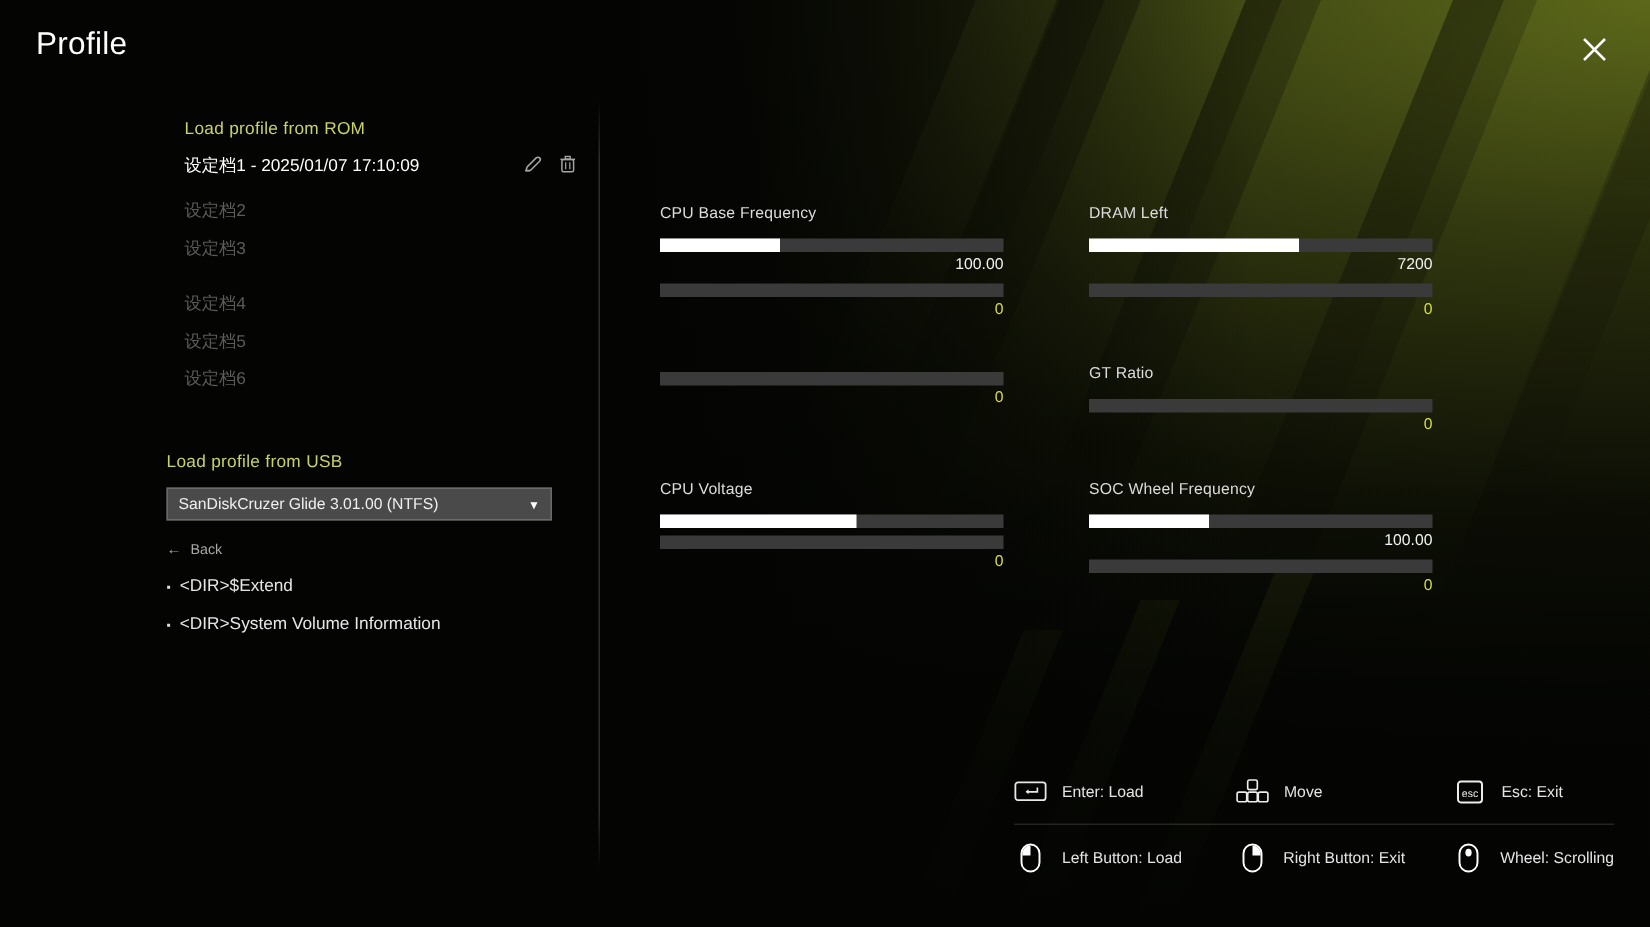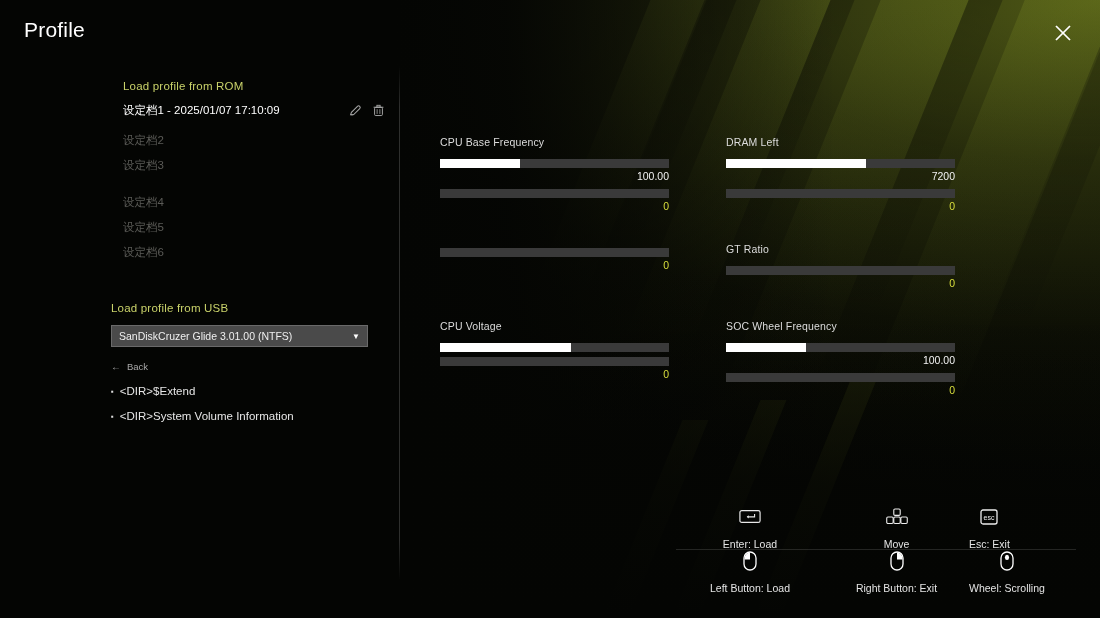--- a/index.html
+++ b/index.html
@@ -125,21 +125,21 @@
     text-align:right; font-size:10.5px; margin-top:2px; height:14px;
   }
   .bar-val.current { color:#f2f2f2; }
   .bar-val.file { color:#d8de3c; }
   .bar-group.second { margin-top:5px; }
 
   
   #help-bar { position:absolute; left:676px; top:506px; width:400px; }
   .help-row { display:flex; height:44px; align-items:center; }
   .help-row.top { border-bottom:1px solid rgba(255,255,255,0.13); }
-  .help-item { display:flex; align-items:center; gap:10px;flex-direction:column; }
+  .help-item { display:flex; align-items:center; gap:10px; }
   .help-item.w1 { width:148px; }
   .help-item.w2 { width:145px; }
   .help-item.w3 { width:auto; }
   .help-text { font-size:10.5px; color:#e4e4e4; white-space:nowrap; }
   .help-ico { width:22px; height:18px; flex:0 0 22px; display:flex; align-items:center; justify-content:center; }
 </style>
 </head>
 <body>
 
 <div id="bg-art">

